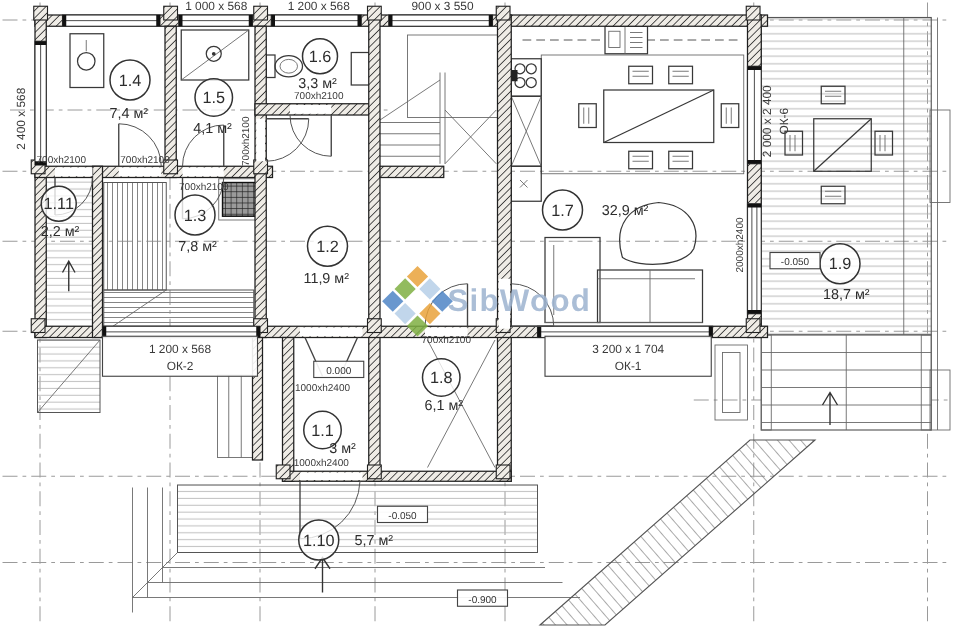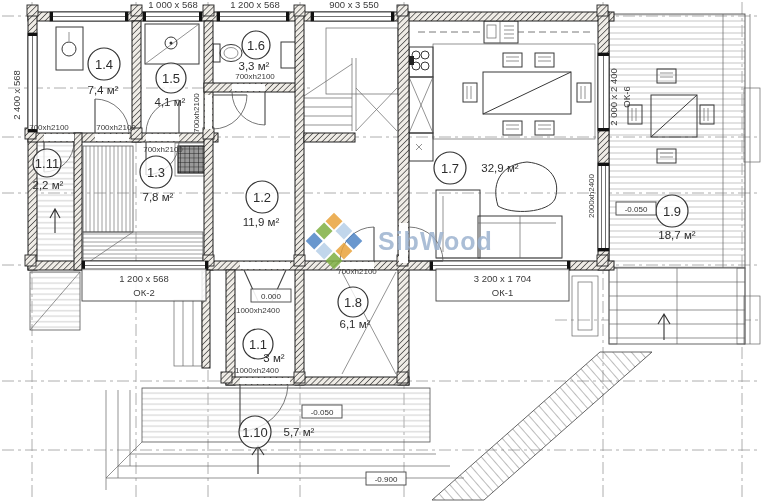--- a/index.html
+++ b/index.html
@@ -22,21 +22,21 @@
   .deckB{fill:url(#deckH2);stroke:#555;stroke-width:.8;}
   .arrow{stroke:#333;stroke-width:1.1;fill:none;}
   .room-circle{fill:#fff;fill-opacity:.78;stroke:#333;stroke-width:1.2;}
   .room-number{font:13px "Liberation Sans",sans-serif;fill:#2d2d2d;text-anchor:middle;}
   .room-area{font:11.5px "Liberation Sans",sans-serif;fill:#2d2d2d;text-anchor:middle;}
   .dim{font:9.5px "Liberation Sans",sans-serif;fill:#3a3a3a;text-anchor:middle;}
   .dim.small{font-size:8px;}
   .elev{font:8px "Liberation Sans",sans-serif;fill:#333;text-anchor:middle;}
   .tagbox{fill:#fff;fill-opacity:.9;stroke:#444;stroke-width:.9;}
   
-  .watermark{position:absolute;left:314px;top:221px;display:flex;align-items:center;gap:24px;
+  .watermark{position:absolute;left:314px;top:221px;display:flex;align-items:center;gap:4px;
              opacity:.85;pointer-events:none;}
   .wm-logo{width:40px;height:40px;transform:rotate(45deg);display:grid;
            grid-template-columns:repeat(3,1fr);grid-template-rows:repeat(3,1fr);gap:2px;}
   .wm-cell{width:100%;height:100%;}
   .wm-text{font-size:25px;font-weight:bold;letter-spacing:1px;}
 </style>
 </head>
 <body>
 
 <div class="plan">

